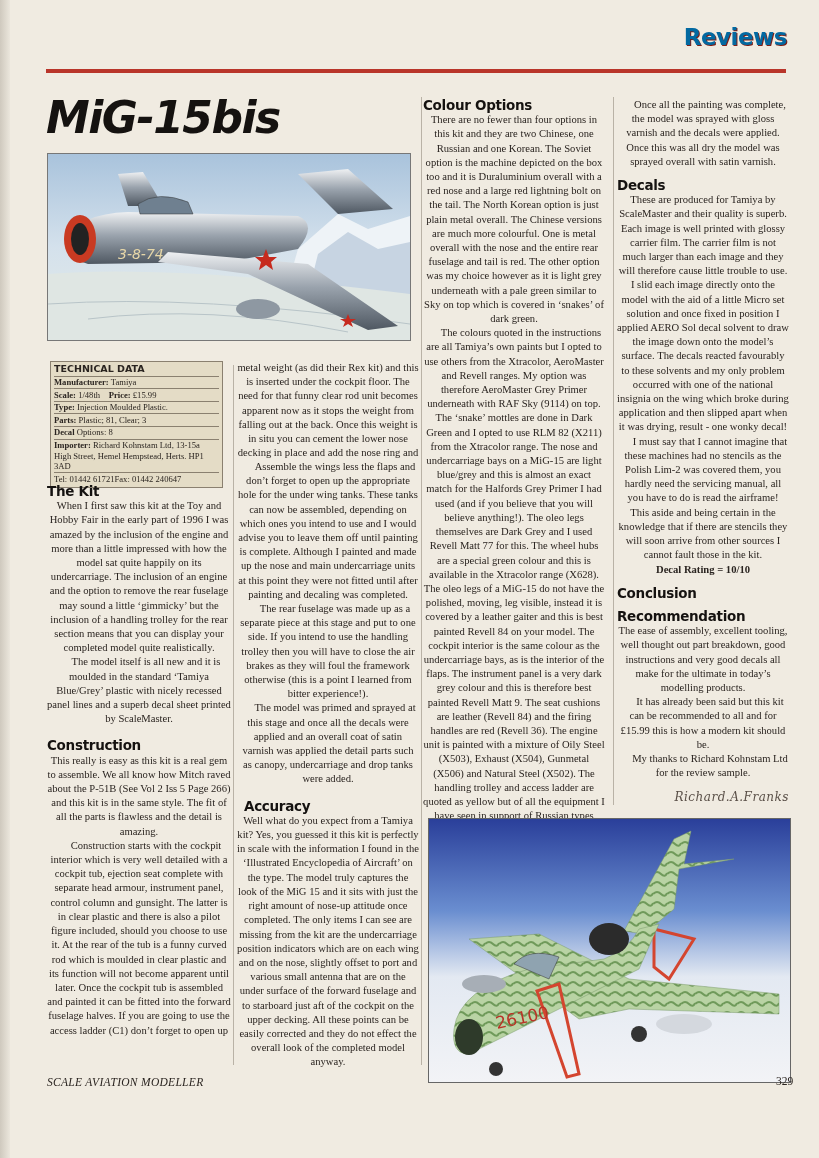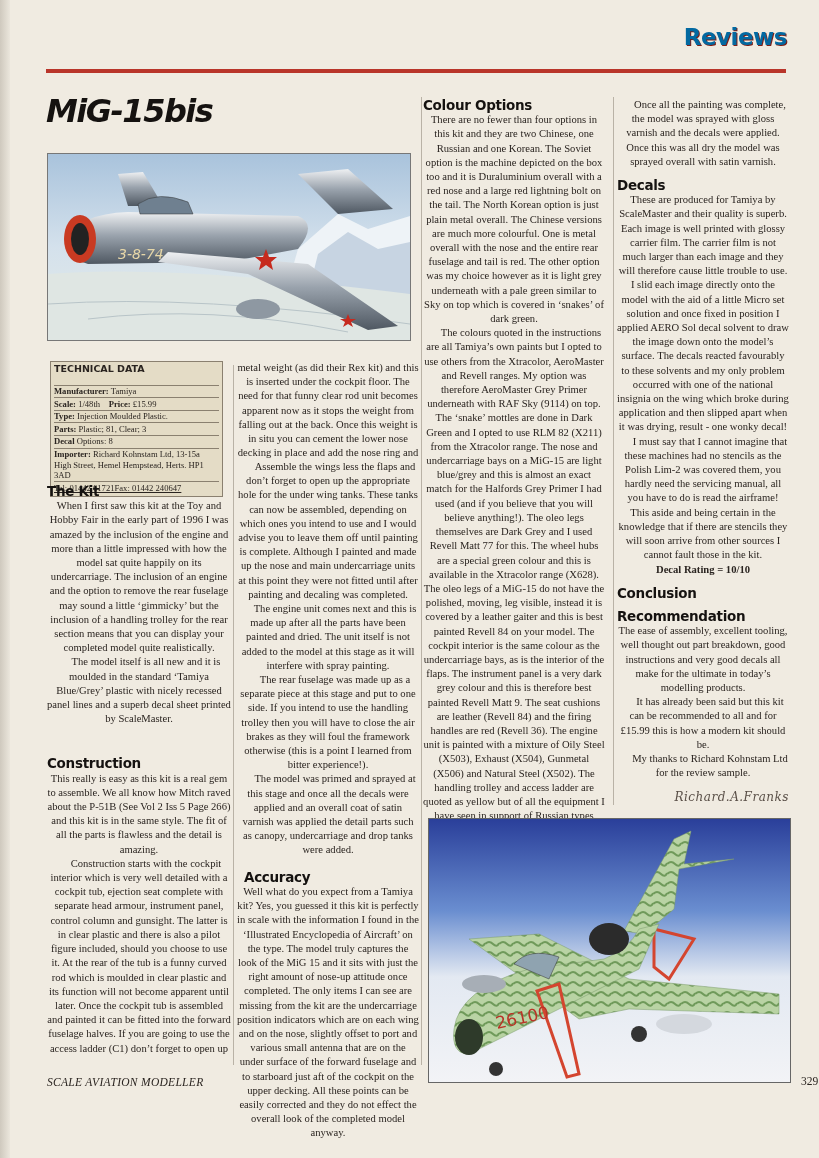--- a/index.html
+++ b/index.html
@@ -14,49 +14,49 @@
   .section-tag {
     position: absolute; right: 32px; top: 24px;
     font-family: "DejaVu Sans", sans-serif; font-weight: bold;
     font-size: 23px; color: #0369a1; letter-spacing: -0.5px;
     text-shadow: 1px 1px 0 #7d1f17;
   }
   .rule { position: absolute; left: 46px; top: 69px; width: 740px; height: 4px; background: #b9352a; }
   .title {
     position: absolute; left: 46px; top: 92px;
     font-family: "DejaVu Sans", sans-serif; font-style: italic; font-weight: bold;
-    font-size: 32px; color: #151210; letter-spacing: -1.5px;
+    font-size: 44px; color: #151210; letter-spacing: -1.5px;
   }
   .col { position: absolute; font-size: 10.6px; line-height: 14.2px; text-align: justify; }
   .col p { margin: 0; text-indent: 0; text-align: center; }
   .col p.ind { text-indent: 14px; }
   .col h2 {
     font-family: "DejaVu Sans", sans-serif; font-weight: bold;
     font-size: 13.5px; margin: 9px 0 1px 0; color: #151210; letter-spacing: -0.3px;
   }
   .col h2.first { margin-top: 0; }
   .vdiv { position: absolute; width: 1px; background: #b9b2a6; }
   .rating { text-align: center; font-weight: bold; margin: 1px 0 0 0; }
   .signature {
     text-align: right; font-family: "DejaVu Serif", serif; font-style: italic;
     font-size: 12px; color: #5a5048; margin-top: 10px; letter-spacing: 0.5px;
   }
   .tech {
     position: absolute; left: 50px; top: 361px; width: 165px;
     background: #e4dcc6; border: 1px solid #8a8070;
     font-size: 8.6px; line-height: 10.6px; padding: 2px 3px 2px 3px;
   }
-  .tech .th { font-family: "DejaVu Sans", sans-serif; font-weight: bold; font-size: 9.5px; padding-bottom: 10px; border-bottom: 1px solid #8a8070; }
+  .tech .th { font-family: "DejaVu Sans", sans-serif; font-weight: bold; font-size: 9.5px; padding-bottom: 1px; border-bottom: 1px solid #8a8070; }
   .tech .row { border-bottom: 1px solid #8a8070; padding: 0.5px 0; }
-  .tech .row:last-child { border-bottom: none; text-decoration: underline; }
+  .tech .row:last-child { border-bottom: none; }
   .tech b { font-weight: bold; }
   .illus { position: absolute; left: 47px; top: 153px; width: 362px; height: 186px; border: 1px solid #777; overflow: hidden; }
   .photo { position: absolute; left: 428px; top: 818px; width: 361px; height: 263px; border: 1px solid #666; overflow: hidden; }
   .footer-left { position: absolute; left: 47px; top: 1076px; font-style: italic; font-size: 11.5px; letter-spacing: 0.3px; }
-  .footer-right { position: absolute; left: 801px; top: 1075px; font-size: 11.5px; }
+  .footer-right { position: absolute; left: 776px; top: 1075px; font-size: 11.5px; }
 </style>
 </head>
 <body>
 
 <div class="page-edge"></div>
 
 <div class="section-tag">Reviews</div>
 <div class="rule"></div>
 
 <h1 class="title" style="margin:0;">MiG-15bis</h1>
@@ -103,30 +103,29 @@
   <div class="row"><b>Parts:</b> <span>Plastic; 81, Clear; 3</span></div>
   <div class="row"><b>Decal</b> <span>Options: 8</span></div>
   <div class="row"><b>Importer:</b> <span>Richard Kohnstam Ltd, 13-15a High Street, Hemel Hempstead, Herts. HP1 3AD</span></div>
   <div class="row">Tel: 01442 61721Fax: 01442 240647</div>
 </div>
 
 <div class="col" style="left:47px; top:484px; width:184px;">
   <h2 class="first">The Kit</h2>
   <p>When I first saw this kit at the Toy and Hobby Fair in the early part of 1996 I was amazed by the inclusion of the engine and more than a little impressed with how the model sat quite happily on its undercarriage. The inclusion of an engine and the option to remove the rear fuselage may sound a little ‘gimmicky’ but the inclusion of a handling trolley for the rear section means that you can display your completed model quite realistically.</p>
   <p class="ind">The model itself is all new and it is moulded in the standard ‘Tamiya Blue/Grey’ plastic with nicely recessed panel lines and a superb decal sheet printed by ScaleMaster.</p>
-  <h2 style="margin-top:30px;">Construction</h2>
+  <h2 style="margin-top:12px;">Construction</h2>
   <p>This really is easy as this kit is a real gem to assemble. We all know how Mitch raved about the P-51B (See Vol 2 Iss 5 Page 266) and this kit is in the same style. The fit of all the parts is flawless and the detail is amazing.</p>
   <p class="ind" style="height:199px; overflow:hidden;"><span>Construction starts with the cockpit interior which is very well detailed with a cockpit tub, ejection seat complete with separate head armour, instrument panel, control column and gunsight. The latter is in clear plastic and there is also a pilot figure included, should you choose to use it. At the rear of the tub is a funny curved rod which is moulded in clear plastic and its function will not become apparent until later. Once the cockpit tub is assembled and painted it can be fitted into the forward fuselage halves. If you are going to use the access ladder (C1) don’t forget to open up the holes in the port fuselage half (A12). The intake splitter plate is also fitted at this time and you will be advised to paint and fit the clear lens to the landing light at this time as it is quite inaccessible later. Now comes the neat part. This kit comes complete with a cylindrical metal weight (as did their Rex kit) and this is inserted under the cockpit floor. The need for that funny clear rod unit becomes apparent now as it stops the weight from falling out at the back. Once this weight is in situ you can cement the lower nose decking in place and add the nose ring and ventral gun blisters.</span></p>
 </div>
 <div class="vdiv" style="left:233px; top:365px; height:700px;"></div>
 
 <div class="col" style="left:237px; top:361px; width:182px;">
   <p style="height:99px; overflow:hidden;">metal weight (as did their Rex kit) and this is inserted under the cockpit floor. The need for that funny clear rod unit becomes apparent now as it stops the weight from falling out at the back. Once this weight is in situ you can cement the lower nose decking in place and add the nose ring and ventral gun blisters.</p>
   <p class="ind">Assemble the wings less the flaps and don’t forget to open up the appropriate hole for the under wing tanks. These tanks can now be assembled, depending on which ones you intend to use and I would advise you to leave them off until painting is complete. Although I painted and made up the nose and main undercarriage units at this point they were not fitted until after painting and decaling was completed.</p>
-  <p class="ind">The engine unit comes next and this is made up after all the parts have been painted and dried. The unit itself is not added to the model at this stage as it will interfere with spray painting.</p>
   <p class="ind">The rear fuselage was made up as a separate piece at this stage and put to one side. If you intend to use the handling trolley then you will have to close the air brakes as they will foul the framework otherwise (this is a point I learned from bitter experience!).</p>
   <p class="ind">The model was primed and sprayed at this stage and once all the decals were applied and an overall coat of satin varnish was applied the detail parts such as canopy, undercarriage and drop tanks were added.</p>
   <h2 style="margin-top:12px;margin-left:7px;">Accuracy</h2>
   <p>Well what do you expect from a Tamiya kit? Yes, you guessed it this kit is perfectly in scale with the information I found in the ‘Illustrated Encyclopedia of Aircraft’ on the type. The model truly captures the look of the MiG 15 and it sits with just the right amount of nose-up attitude once completed. The only items I can see are missing from the kit are the undercarriage position indicators which are on each wing and on the nose, slightly offset to port and various small antenna that are on the under surface of the forward fuselage and to starboard just aft of the cockpit on the upper decking. All these points can be easily corrected and they do not effect the overall look of the completed model anyway.</p>
 </div>
 <div class="vdiv" style="left:421px; top:97px; height:968px;"></div>
 
 <div class="col" style="left:423px; top:98px; width:182px;">
   <h2 class="first">Colour Options</h2>
   <p>There are no fewer than four options in this kit and they are two Chinese, one Russian and one Korean. The Soviet option is the machine depicted on the box too and it is Duraluminium overall with a red nose and a large red lightning bolt on the tail. The North Korean option is just plain metal overall. The Chinese versions are much more colourful. One is metal overall with the nose and the entire rear fuselage and tail is red. The other option was my choice however as it is light grey underneath with a pale green similar to Sky on top which is covered in ‘snakes’ of dark green.</p>

